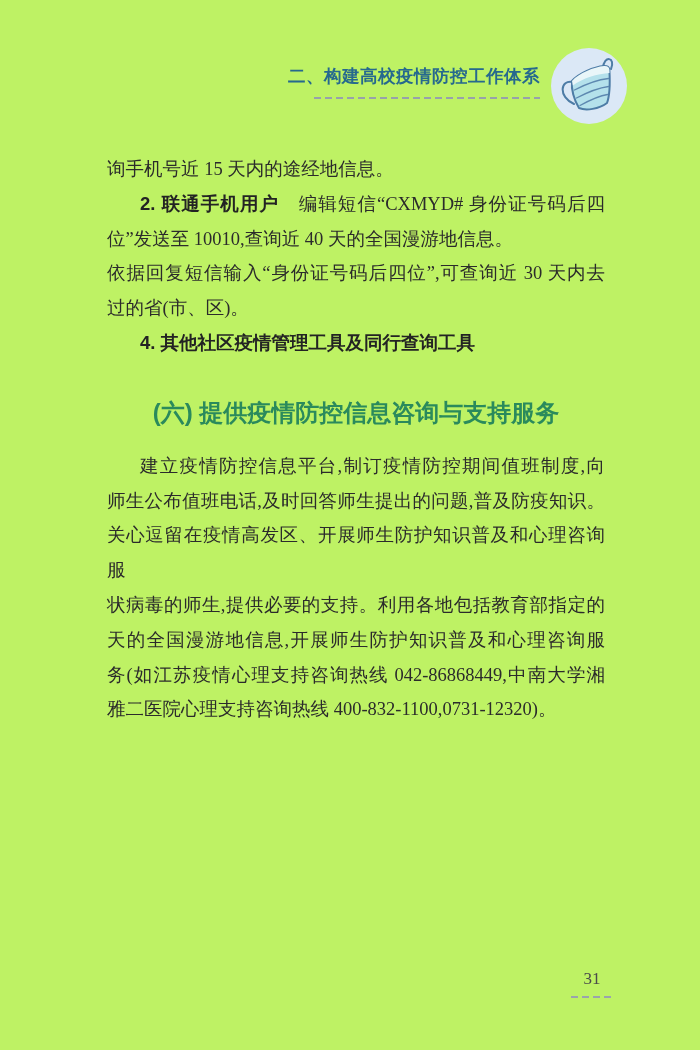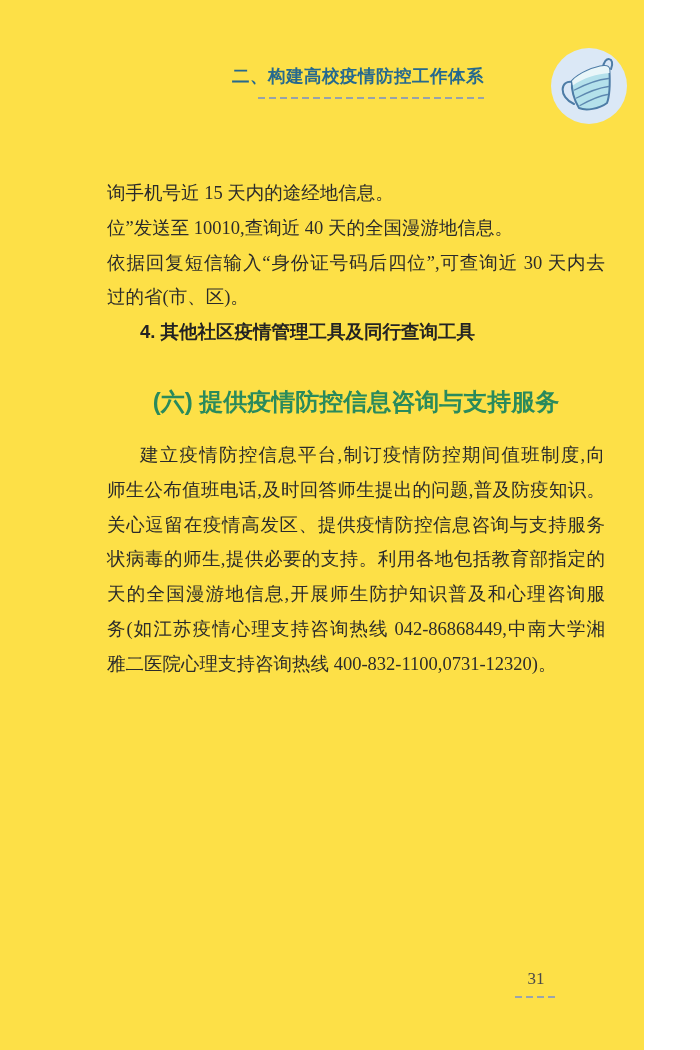--- a/index.html
+++ b/index.html
@@ -1,19 +1,19 @@
 <!DOCTYPE html>
 <html><head>
 <meta charset="utf-8">
 <style>
   html, body { margin: 0; padding: 0; background: #ffffff; }
   .page {
     position: relative;
-    width: 644px; height: 1050px;
-    background: #fde047;
+    width: 700px; height: 1050px;
+    background: #bef264;
     font-family: "Liberation Serif", serif;
     color: #2b2b2b;
     overflow: hidden;
   }
 
   
   .header-text {
     position: absolute; top: 64px; right: 160px;
     text-align: right;
   }
@@ -34,21 +34,20 @@
     position: absolute; left: 551px; top: 48px;
     width: 76px; height: 76px;
   }
 
   
   .content {
     position: absolute; left: 107px; top: 152px;
     width: 498px;
     font-size: 18.5px;
     line-height: 34.8px;
-    margin-top: 24px;
   }
   .t-line { text-align: justify; }
   .t-line.fill { text-align-last: justify; }
   .t-line.indent { text-indent: 33px; }
   .b {
     font-family: "Liberation Sans", sans-serif;
     font-weight: bold;
     color: #232323;
   }
 
@@ -96,33 +95,34 @@
       <path d="M23.5 42 C36 35.5 48 31.5 57.5 30.5" fill="none" stroke="#5d88b0" stroke-width="1.4" stroke-linecap="round"></path>
       <path d="M25.5 50 C38 43.5 50 39.5 57.5 38.5" fill="none" stroke="#5d88b0" stroke-width="1.4" stroke-linecap="round"></path>
       <path d="M29 57.5 C40 51.5 50 47.5 56.5 46.5" fill="none" stroke="#5d88b0" stroke-width="1.4" stroke-linecap="round"></path>
     </svg>
   </div>
 
   <div class="content">
 
     <div class="t-line">询手机号近 15 天内的途经地信息。</div>
 
+    <div class="t-line fill indent"><span class="b">2. 联通手机用户</span><span>　编辑短信“CXMYD# 身份证号码后四</span></div>
     <div class="t-line">位”发送至 10010,查询近 40 天的全国漫游地信息。</div>
 
     <div class="t-line fill">依据回复短信输入“身份证号码后四位”,可查询近 30 天内去</div>
     <div class="t-line">过的省(市、区)。</div>
 
     <div class="t-line indent"><span class="b">4. 其他社区疫情管理工具及同行查询工具</span></div>
 
     <div class="section-heading">(六) 提供疫情防控信息咨询与支持服务</div>
 
     <div class="para2">
       <div class="t-line fill indent">建立疫情防控信息平台,制订疫情防控期间值班制度,向</div>
       <div class="t-line fill">师生公布值班电话,及时回答师生提出的问题,普及防疫知识。</div>
-      <div class="t-line fill">关心逗留在疫情高发区、提供疫情防控信息咨询与支持服务</div>
+      <div class="t-line fill">关心逗留在疫情高发区、开展师生防护知识普及和心理咨询服</div>
       <div class="t-line fill">状病毒的师生,提供必要的支持。利用各地包括教育部指定的</div>
       <div class="t-line fill">天的全国漫游地信息,开展师生防护知识普及和心理咨询服</div>
       <div class="t-line fill">务(如江苏疫情心理支持咨询热线 042-86868449,中南大学湘</div>
       <div class="t-line">雅二医院心理支持咨询热线 400-832-1100,0731-12320)。</div>
     </div>
   </div>
 
   <div class="footer">
     <div>31</div>
     <div class="footer-dashes"></div>

